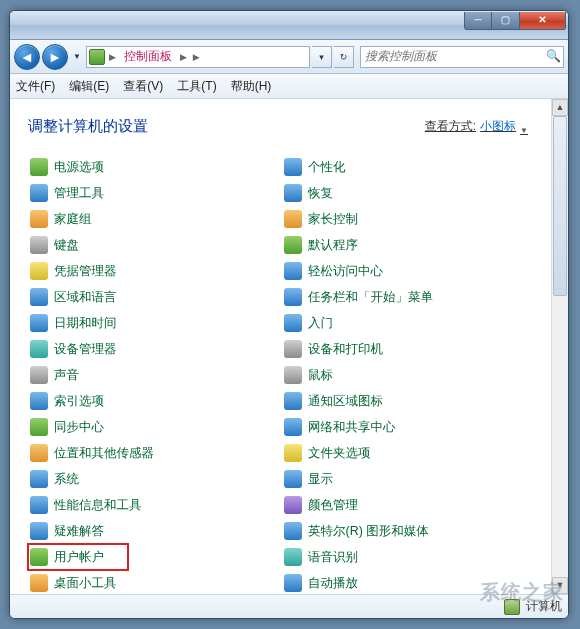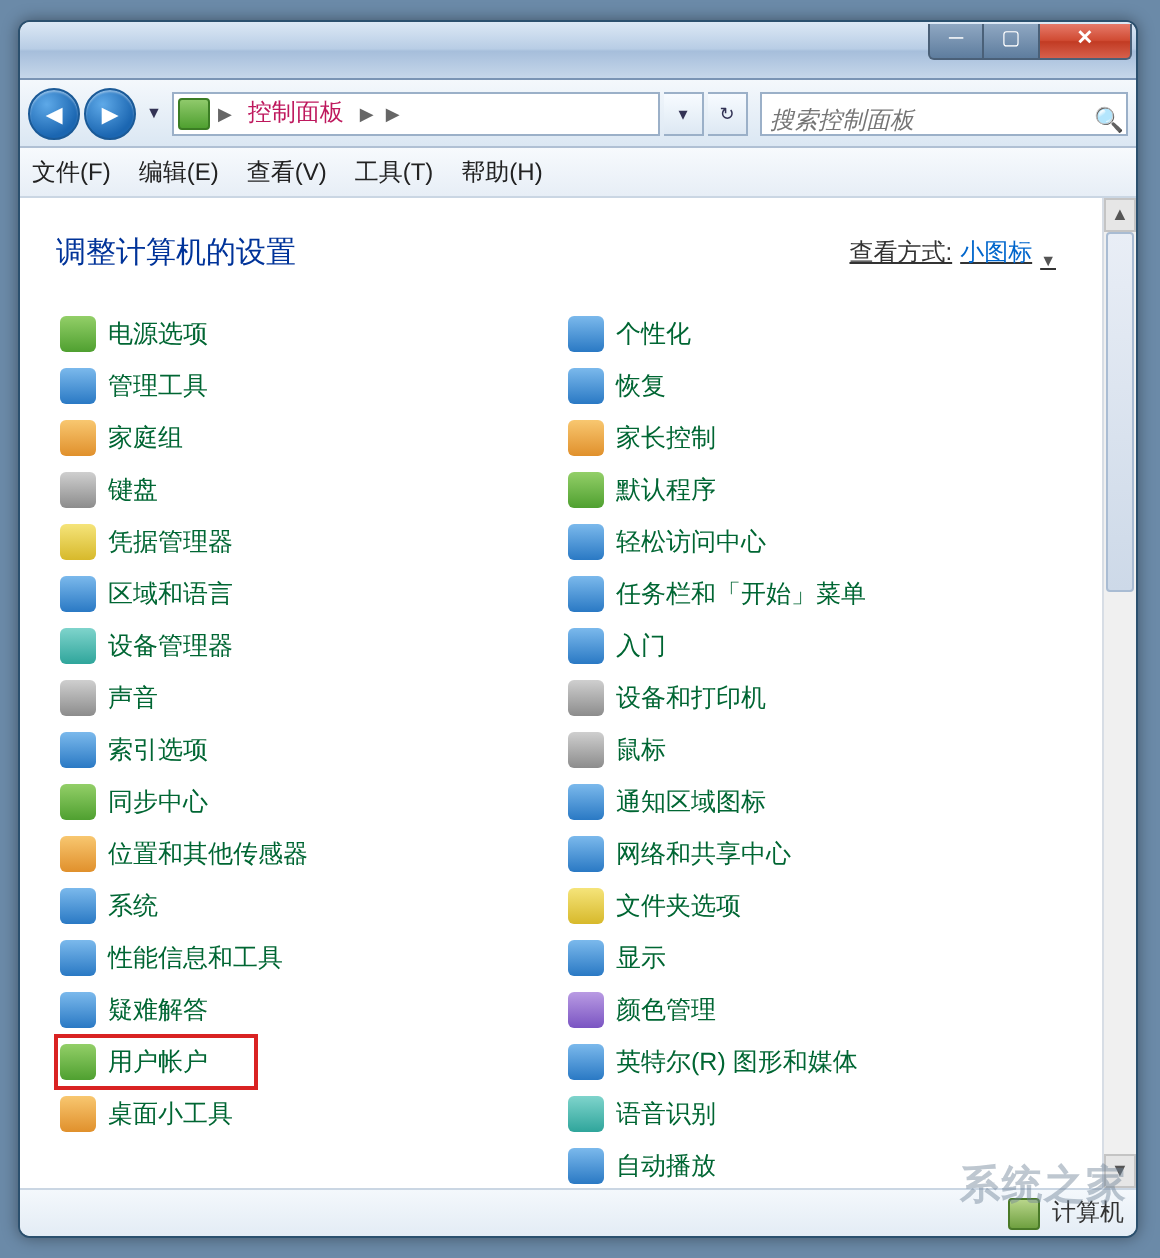--- a/index.html
+++ b/index.html
@@ -92,25 +92,26 @@
   }
   .addr .crumb { padding: 2px 4px; color:#be185d; }
   .addr .sep { color:#666; font-size:9px; padding:0 2px; }
   .addr-btn {
     width:20px; height:22px;
     border:1px solid #9bb0c8; border-left:none;
     background: linear-gradient(#f7fbff,#dde8f3);
     text-align:center; line-height:20px; font-size:9px; color:#335;
   }
   .search {
-    width: 184px; height: 22px;
+    width: 204px; height: 22px;
     border:1px solid #9bb0c8;
     background:#fff;
-    display:flex; align-items:flex-end;
+    display:flex; align-items:center;
     margin-left:4px;
+    font-family:Liberation Mono, monospace;
   }
   .search input {
     border:none; outline:none; flex:1;
     font-size:12px; color:#888; padding:0 4px;
     font-style: italic;
     font-family: inherit;
   }
   .search .mag { width:18px; color:#4a6fa0; text-align:center; font-size:12px;}
   .menubar {
     height: 25px;
@@ -274,20 +275,24 @@
           </div>
           <div class="item">
             <div class="ico i-yellow"></div>
             <span class="label">凭据管理器</span>
           </div>
           <div class="item">
             <div class="ico i-blue"></div>
             <span class="label">区域和语言</span>
           </div>
           <div class="item">
+            <div class="ico i-blue"></div>
+            <span class="label">日期和时间</span>
+          </div>
+          <div class="item">
             <div class="ico i-teal"></div>
             <span class="label">设备管理器</span>
           </div>
           <div class="item">
             <div class="ico i-gray"></div>
             <span class="label">声音</span>
           </div>
           <div class="item">
             <div class="ico i-blue"></div>
             <span class="label">索引选项</span>

